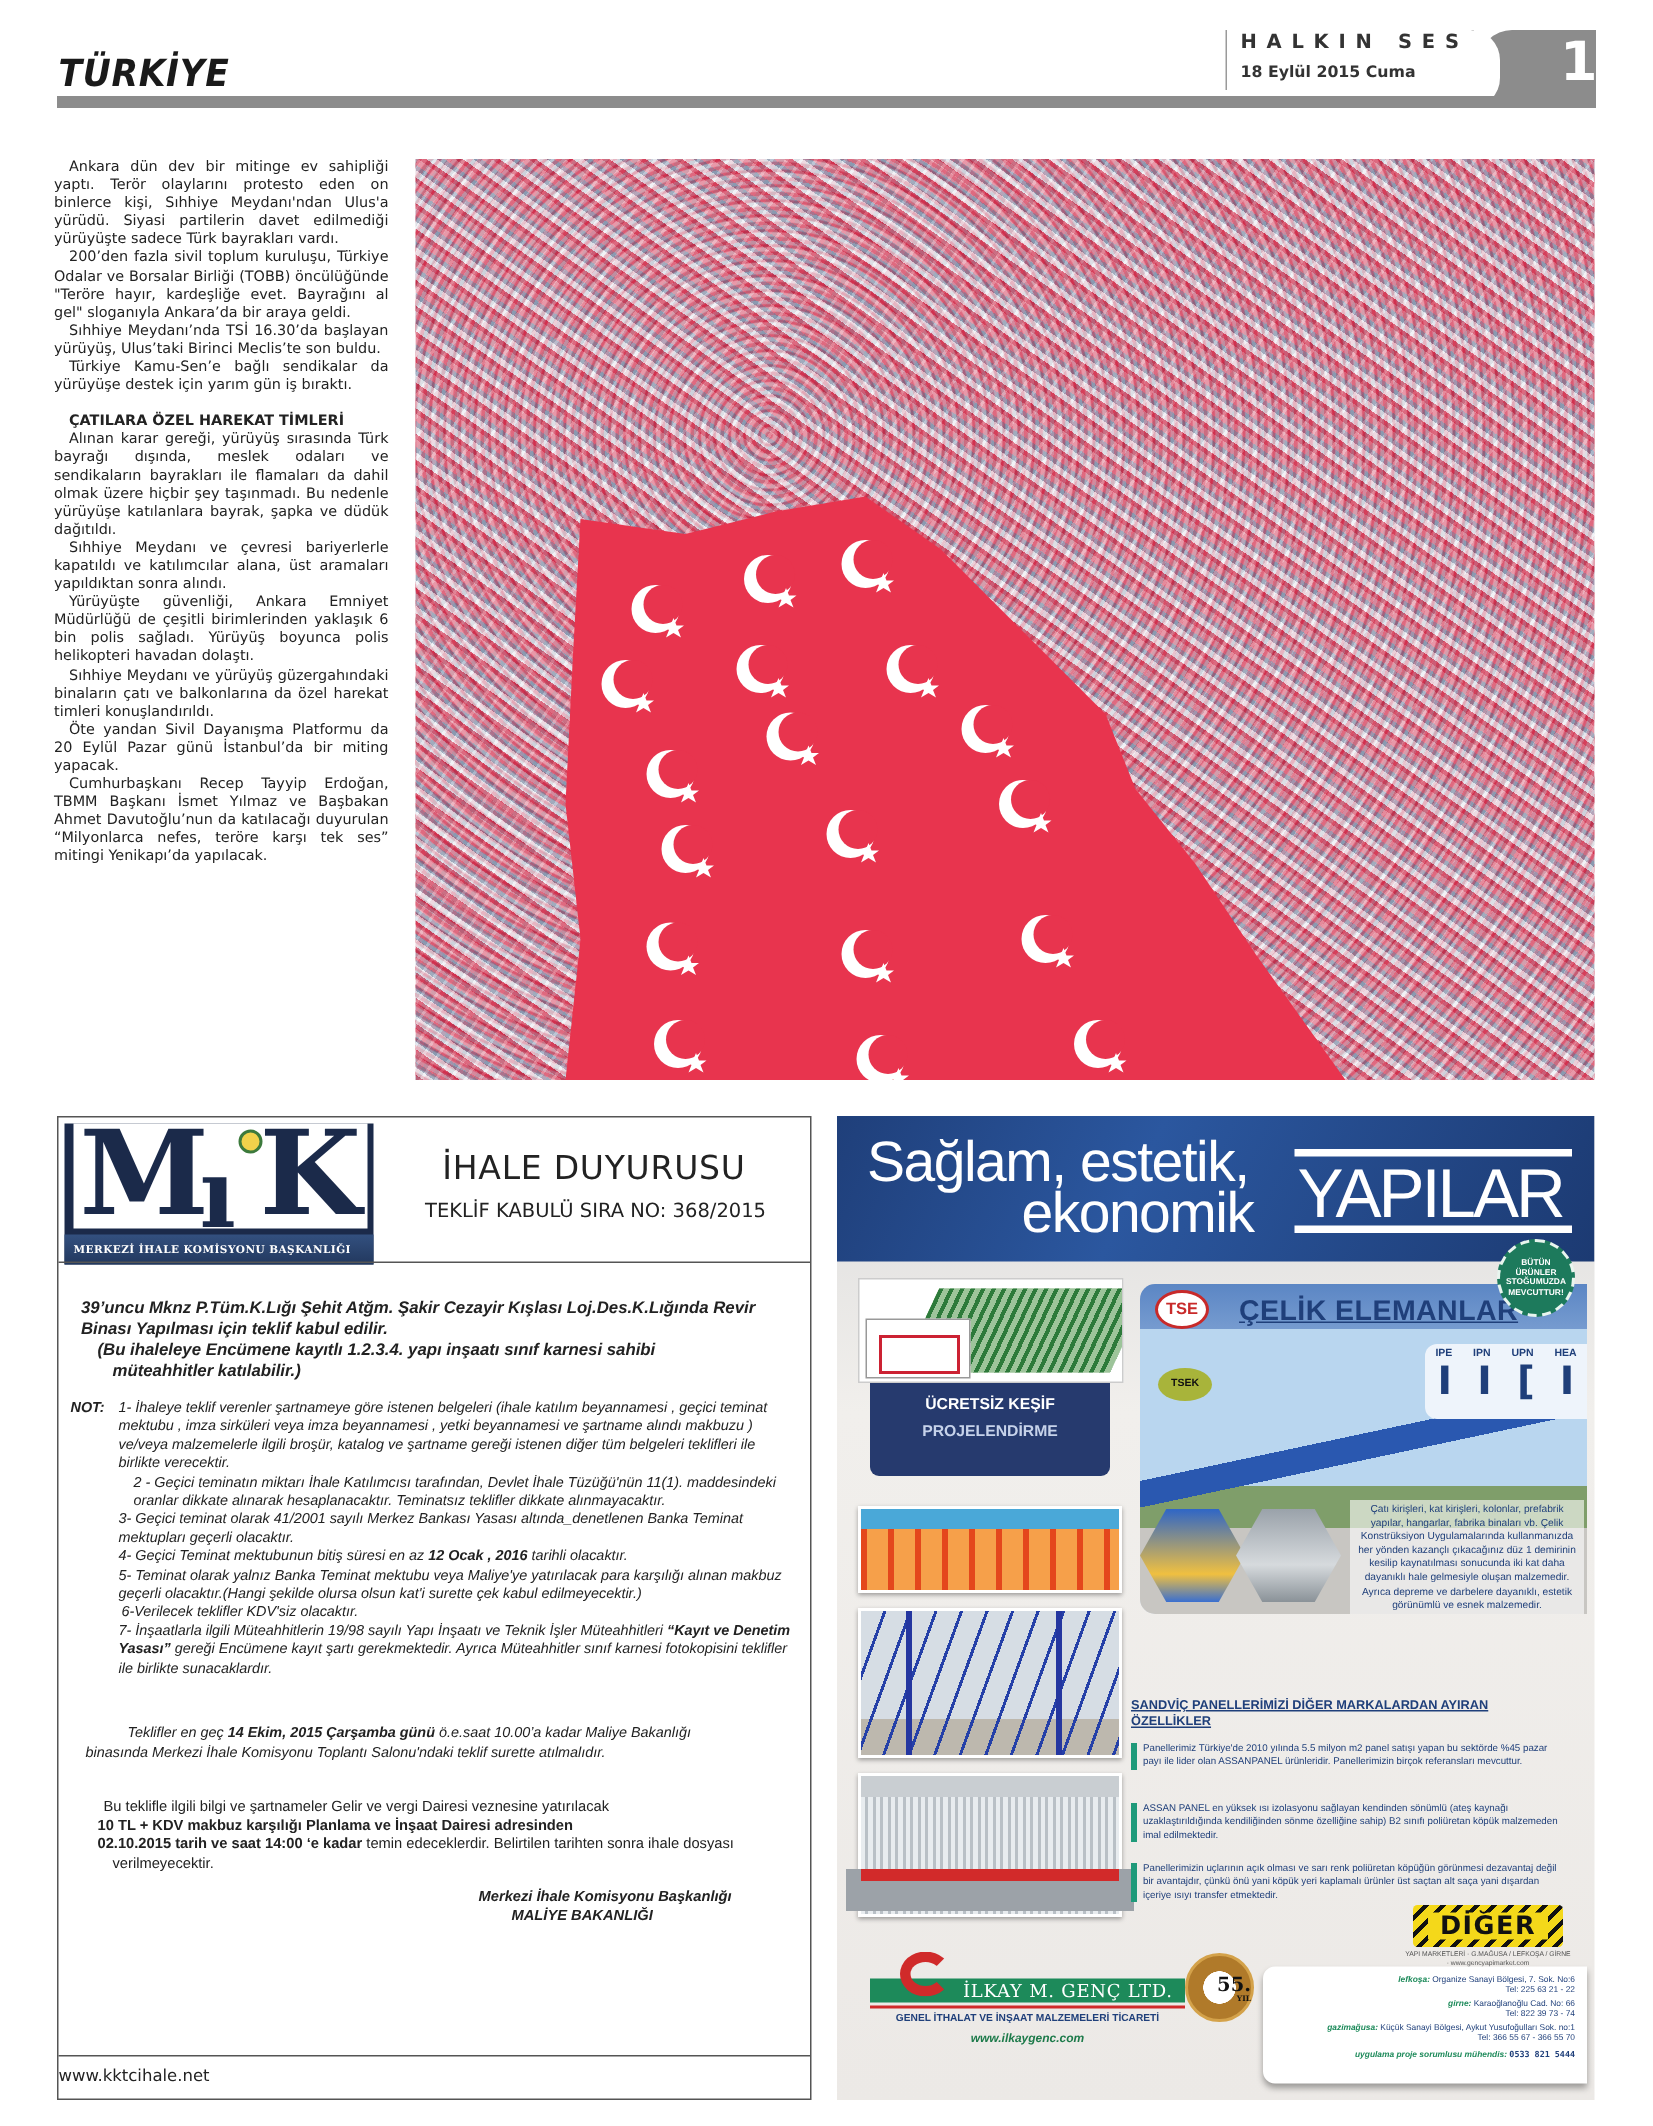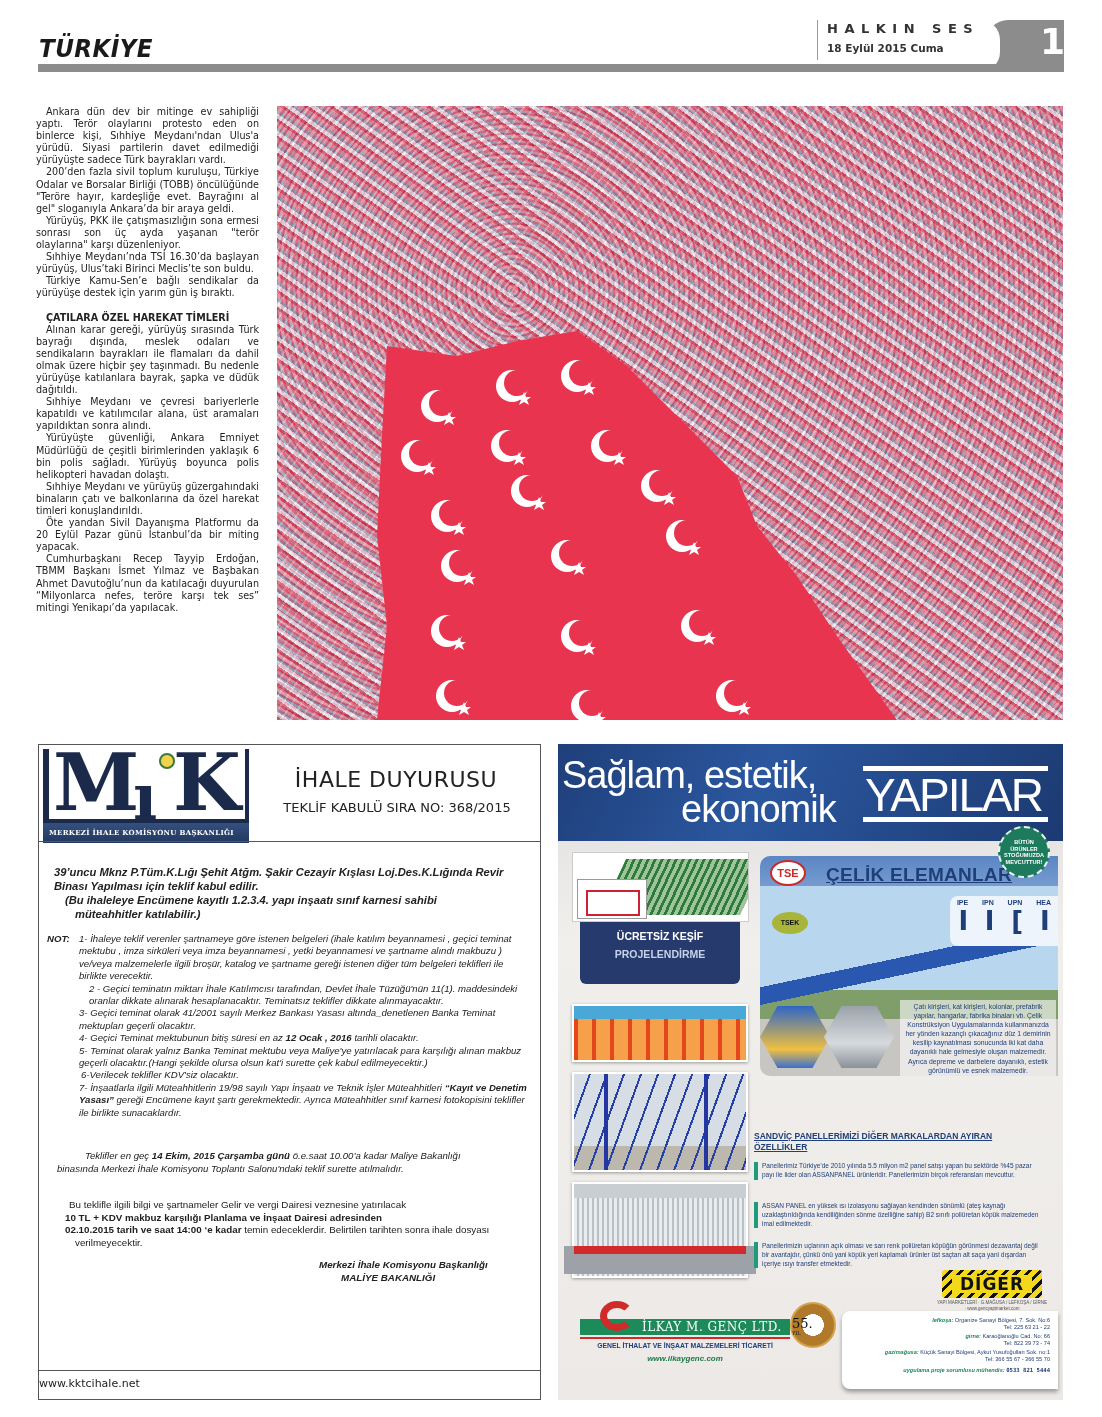--- a/index.html
+++ b/index.html
@@ -60,21 +60,21 @@
   .info .strong { font-weight: bold; margin-left: -4px; }
   .info .indent { padding-left: 6px; }
   .signature { margin-top: 10px; padding-left: 272px; font-weight: bold; font-size: 9.8px; line-height: 12.6px; }
   .signature div:last-child { padding-left: 22px; }
   .ad-left-footer { position: absolute; left: 0; top: 625px; width: 501px; height: 1px; background: #555; }
   .website { position: absolute; left: 0; top: 632px; font-family: "DejaVu Sans", sans-serif; font-size: 11px; color: #222; }
 
   
   .ad-right { position: absolute; left: 558px; top: 744px; width: 505px; height: 656px; background: linear-gradient(#dcdcdc, #f1efec 30%, #ece9e6); overflow: hidden; }
   .ad-banner { position: absolute; left: 0; top: 0; width: 505px; height: 97px; background: linear-gradient(115deg, #1f3f7a 0%, #2b579f 40%, #1c3a72 100%); }
-  .banner-line1 { position: absolute; left: 4px; top: 10px; font-family: "Liberation Sans", sans-serif; font-size: 38px; color: #fff; letter-spacing: -1px; }
+  .banner-line1 { position: absolute; left: 20px; top: 10px; font-family: "Liberation Sans", sans-serif; font-size: 38px; color: #fff; letter-spacing: -1px; }
   .banner-line2 { position: absolute; left: 123px; top: 44px; font-family: "Liberation Sans", sans-serif; font-size: 38px; color: #fff; letter-spacing: -1px; }
   .banner-yapilar { position: absolute; left: 305px; top: 22px; width: 185px; height: 56px; border-top: 5px solid #fff; border-bottom: 5px solid #fff; }
   .banner-yapilar span { position: absolute; left: 2px; top: 1px; font-family: "Liberation Sans", sans-serif; font-size: 46px; color: #fff; letter-spacing: -2px; line-height: 46px; }
   .stock-badge { position: absolute; left: 440px; top: 82px; width: 52px; height: 52px; border-radius: 50%; background: #1d7a5c; border: 2px dashed #e8f5ee; color: #fff; font-size: 5.6px; font-weight: bold; text-align: center; display: flex; align-items: center; justify-content: center; line-height: 6.5px; z-index: 3; }
 
   .model-img { position: absolute; left: 14px; top: 108px; width: 177px; height: 70px; background: #fff; border: 1px solid #ccc; overflow: hidden; }
   .model-img .grid { position: absolute; left: 40px; top: 6px; width: 140px; height: 56px; background: repeating-linear-gradient(90deg, #2d7a3a 0 3px, #9dc49a 3px 7px), #aacca4; transform: skewX(-25deg); }
   .model-img .win { position: absolute; left: 4px; top: 26px; width: 70px; height: 40px; background: #fff; border: 1px solid #999; }
   .model-img .win::after { content: ""; position: absolute; left: 8px; top: 10px; width: 50px; height: 22px; border: 2px solid #c23; }
   .services { position: absolute; left: 22px; top: 178px; width: 160px; height: 62px; background: #263a6e; border-radius: 0 0 6px 6px; text-align: center; font-family: "Liberation Sans", sans-serif; font-weight: bold; font-size: 10.5px; line-height: 18px; padding-top: 5px; }
@@ -112,21 +112,21 @@
   .genc-logo { position: absolute; left: 384px; top: 526px; width: 100px; height: 28px; background: repeating-linear-gradient(135deg, #f4d81a 0 5px, #111 5px 8px); border-radius: 3px; }
   .genc-logo span { position: absolute; left: 10px; top: 5px; width: 80px; height: 18px; background: #f4d81a; color: #111; font-weight: bold; font-size: 17px; line-height: 18px; text-align: center; letter-spacing: 1px; font-family: "DejaVu Sans", sans-serif; }
   .genc-sub { position: absolute; left: 378px; top: 556px; width: 112px; font-size: 4.5px; color: #555; text-align: center; line-height: 5.5px; }
 
   .ilkay-logo { position: absolute; left: 22px; top: 565px; width: 210px; height: 30px; }
   .ilkay-c { position: absolute; left: 20px; top: -8px; width: 34px; height: 30px; border-radius: 50%; border: 7px solid #d02a2a; border-right-color: transparent; }
   .ilkay-bar { position: absolute; left: 0; top: 10px; width: 210px; height: 16px; background: #1d8a5a; color: #fff; font-family: "DejaVu Serif", serif; font-size: 12px; line-height: 16px; padding-left: 62px; letter-spacing: 0.5px; }
   .ilkay-redline { position: absolute; left: 0; top: 28px; width: 210px; height: 2px; background: #d02a2a; }
   .ilkay-tagline { position: absolute; left: 22px; top: 598px; width: 210px; text-align: center; font-family: "Liberation Sans", sans-serif; font-weight: bold; font-size: 6.8px; color: #1f3f7a; }
   .ilkay-web { position: absolute; left: 22px; top: 610px; width: 210px; text-align: center; font-family: "Liberation Sans", sans-serif; font-weight: bold; font-style: italic; font-size: 8px; color: #1d7a4a; }
-  .anniv { position: absolute; left: 232px; top: 558px; width: 46px; height: 46px; border-radius: 50%; background: radial-gradient(circle, #fff 0 36%, #b07a2a 37% 100%); border: 2px solid #d4a24a; text-align: left; font-family: "DejaVu Serif", serif; font-weight: normal; color: #111; }
+  .anniv { position: absolute; left: 232px; top: 558px; width: 46px; height: 46px; border-radius: 50%; background: radial-gradient(circle, #fff 0 36%, #b07a2a 37% 100%); border: 2px solid #d4a24a; text-align: right; font-family: "DejaVu Serif", serif; font-weight: bold; color: #111; }
   .anniv .n { display: block; font-size: 13px; line-height: 13px; padding-top: 13px; }
   .anniv .y { display: block; font-size: 5px; line-height: 6px; }
 
   .contact-box { position: absolute; left: 284px; top: 567px; width: 216px; height: 78px; background: #fff; border-radius: 8px 0 0 8px; box-shadow: 0 3px 4px rgba(0,0,0,0.35); padding: 6px 8px 0 0; text-align: right; font-family: "Liberation Sans", sans-serif; font-size: 5.6px; line-height: 7px; color: #1f3f7a; }
   .contact-box .city { font-weight: bold; font-style: italic; color: #1d8a5a; }
   .contact-box .row { margin-bottom: 2px; }
   .contact-box .eng { margin-top: 4px; font-weight: bold; font-style: italic; color: #1d8a5a; }
   .contact-box .eng span { color: #1f3f7a; font-family: "DejaVu Sans Mono", monospace; font-style: normal; }
 </style>
 </head>
@@ -137,21 +137,20 @@
   <div class="masthead-name">HALKIN SESİ</div>
   <div class="masthead-date">18 Eylül 2015 Cuma</div>
 </div>
 <div class="page-tab"></div>
 <div class="page-number">19</div>
 <div class="header-bar"></div>
 
 <div class="article">
   <p>Ankara dün dev bir mitinge ev sahipliği yaptı. Terör olaylarını protesto eden on binlerce kişi, Sıhhiye Meydanı'ndan Ulus'a yürüdü. Siyasi partilerin davet edilmediği yürüyüşte sadece Türk bayrakları vardı.</p>
   <p>200’den fazla sivil toplum kuruluşu, Türkiye Odalar ve Borsalar Birliği (TOBB) öncülüğünde "Teröre hayır, kardeşliğe evet. Bayrağını al gel" sloganıyla Ankara’da bir araya geldi.</p>
-  <p>Yürüyüş, PKK ile çatışmasızlığın sona ermesi sonrası son üç ayda yaşanan "terör olaylarına" karşı düzenleniyor.</p>
   <p>Sıhhiye Meydanı’nda TSİ 16.30’da başlayan yürüyüş, Ulus’taki Birinci Meclis’te son buldu.</p>
   <p>Türkiye Kamu-Sen’e bağlı sendikalar da yürüyüşe destek için yarım gün iş bıraktı.</p>
   <div class="subhead">ÇATILARA ÖZEL HAREKAT TİMLERİ</div>
   <p>Alınan karar gereği, yürüyüş sırasında Türk bayrağı dışında, meslek odaları ve sendikaların bayrakları ile flamaları da dahil olmak üzere hiçbir şey taşınmadı. Bu nedenle yürüyüşe katılanlara bayrak, şapka ve düdük dağıtıldı.</p>
   <p>Sıhhiye Meydanı ve çevresi bariyerlerle kapatıldı ve katılımcılar alana, üst aramaları yapıldıktan sonra alındı.</p>
   <p>Yürüyüşte güvenliği, Ankara Emniyet Müdürlüğü de çeşitli birimlerinden yaklaşık 6 bin polis sağladı. Yürüyüş boyunca polis helikopteri havadan dolaştı.</p>
   <p>Sıhhiye Meydanı ve yürüyüş güzergahındaki binaların çatı ve balkonlarına da özel harekat timleri konuşlandırıldı.</p>
   <p>Öte yandan Sivil Dayanışma Platformu da 20 Eylül Pazar günü İstanbul’da bir miting yapacak.</p>
   <p>Cumhurbaşkanı Recep Tayyip Erdoğan, TBMM Başkanı İsmet Yılmaz ve Başbakan Ahmet Davutoğlu’nun da katılacağı duyurulan “Milyonlarca nefes, teröre karşı tek ses” mitingi Yenikapı’da yapılacak.</p>
 </div>

